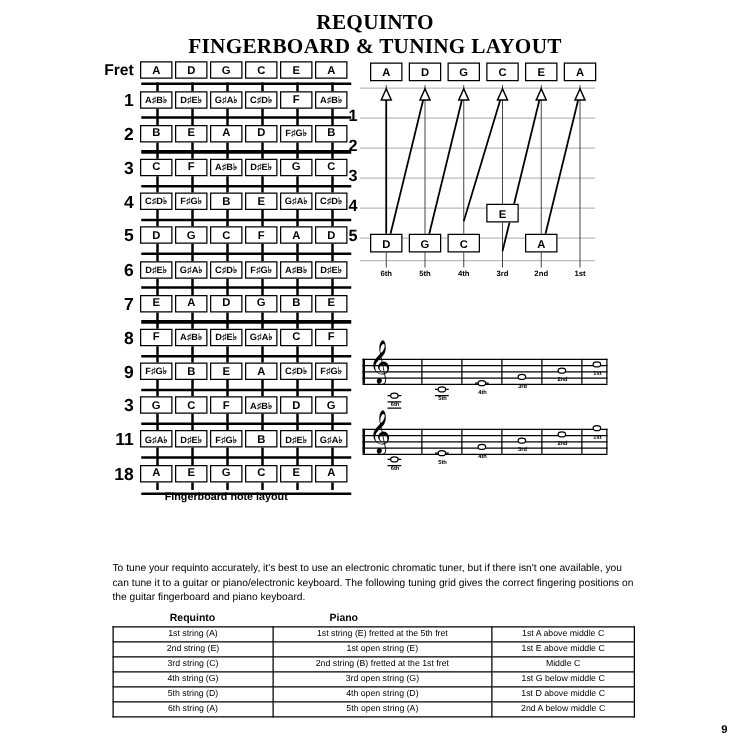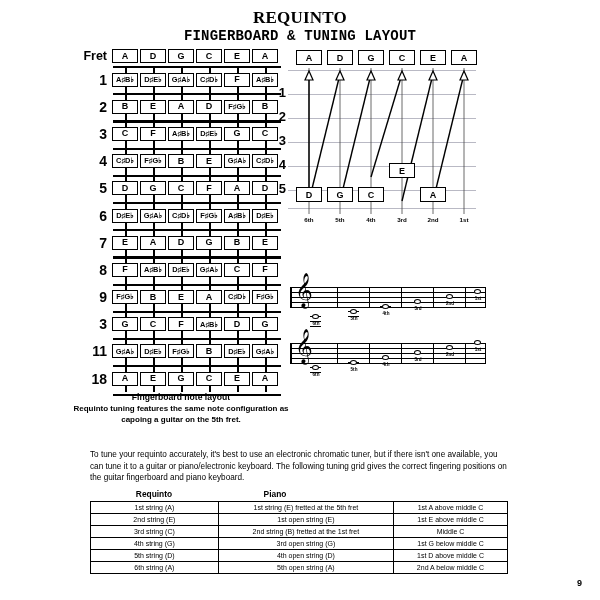--- a/index.html
+++ b/index.html
@@ -8,21 +8,21 @@
     font-family:"Liberation Sans", sans-serif;color:#000;
     overflow:hidden;position:relative;
   }
   .page{position:relative;width:600px;height:600px;}
 
   
   .title{
     text-align:center;font-family:"Liberation Serif", serif;font-weight:bold;
     font-size:17px;line-height:19px;letter-spacing:.2px;padding-top:8px;
   }
-  .title .l2{font-size:14px;font-family:Liberation Mono, monospace;}
+  .title .l2{font-size:17px;}
 
   
   .fb-wrap{position:absolute;left:82px;top:46px;width:196px;}
   .fb-head{display:flex;align-items:center;height:20px;}
   .fret-label{
     width:26px;text-align:right;padding-right:5px;
     font-weight:bold;font-size:14px;font-family:"Liberation Sans",sans-serif;
   }
   .fret-label.word{font-size:12.5px;}
   .fb-row{display:flex;align-items:center;height:27.2px;position:relative;}
@@ -354,21 +354,20 @@
           <div class="cell nat">A</div>
         </div>
       </div>
       <div style="position: relative; height: 6px;">
         <div class="fretline" style="top: 2px;"></div>
       </div>
     </div>
 
   <div class="cap-left">
     <div class="cap-title">Fingerboard note layout</div>
-    <div class="cap-body">Requinto tuning features the same note configuration as capoing a guitar on the 5th fret.</div>
   </div>
 
   <div class="tune" id="tune">
       <div class="numcol">
         <span style="top: 39px;">1</span>
         <span style="top: 63px;">2</span>
         <span style="top: 87px;">3</span>
         <span style="top: 111px;">4</span>
         <span style="top: 135px;">5</span>
       </div>

